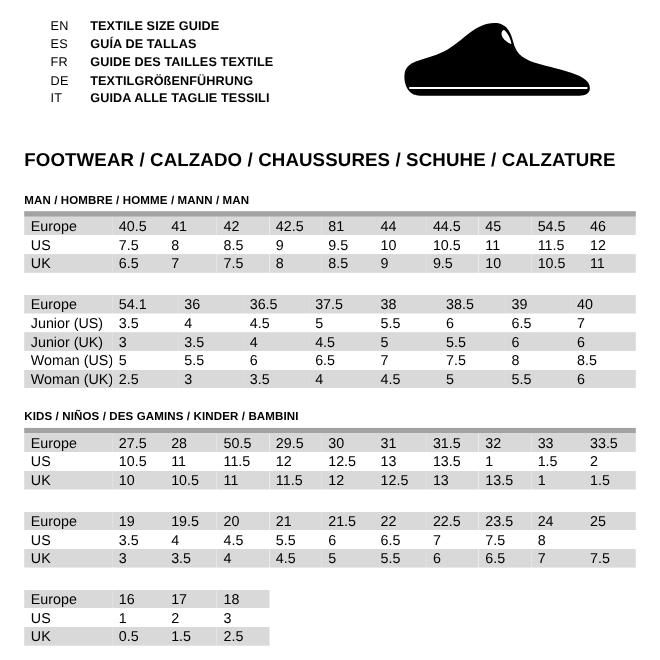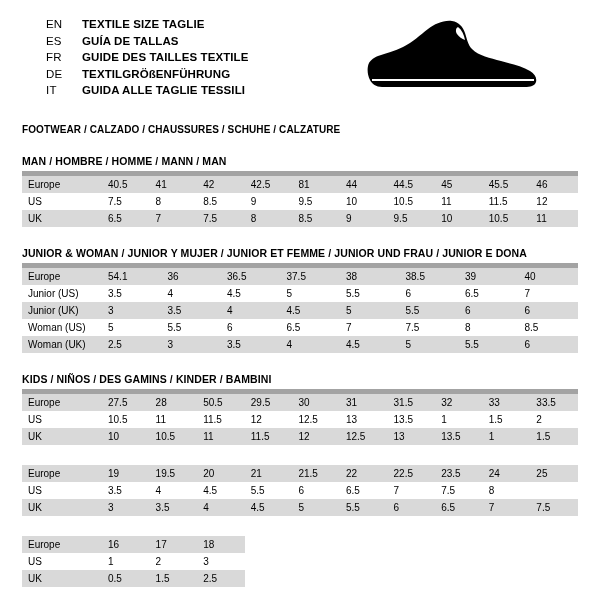--- a/index.html
+++ b/index.html
@@ -52,42 +52,42 @@
   }
   .shoe {
     position: absolute;
     top: 18px;
     right: 36px;
     width: 180px;
     height: 72px;
   }
 
   .section-title {
-    font-size: 10px;
+    font-size: 17px;
     font-weight: bold;
     letter-spacing: .1px;
-    margin-top: 16px;
+    margin-top: 28px;
   }
 
   
   .block {
     margin-top: 20px;
   }
   .block-head {
     font-size: 10.5px;
     font-weight: bold;
     padding-bottom: 4px;
     border-bottom: 5px solid #a3a3a3;
     letter-spacing: .1px;
   }
   table.size {
     width: 100%;
     border-collapse: collapse;
     table-layout: fixed;
-    font-size: 10px;
+    font-size: 13px;
   }
   table.size td {
     height: 17px;
     padding: 0 0 0 6px;
     vertical-align: middle;
     white-space: nowrap;
     overflow: hidden;
   }
   table.size tr.shaded td {
     background: #d9d9d9;
@@ -101,21 +101,21 @@
 </style>
 </head>
 <body>
 
 <div class="page">
 
   <div class="header">
     <div class="lang-rows">
       <div class="lang-row">
         <span class="lang-code">EN</span>
-        <span class="lang-title">TEXTILE SIZE TAGLIE</span>
+        <span class="lang-title">TEXTILE SIZE GUIDE</span>
       </div>
       <div class="lang-row">
         <span class="lang-code">ES</span>
         <span class="lang-title">GUÍA DE TALLAS</span>
       </div>
       <div class="lang-row">
         <span class="lang-code">FR</span>
         <span class="lang-title">GUIDE DES TAILLES TEXTILE</span>
       </div>
       <div class="lang-row">
@@ -144,21 +144,21 @@
           <tr class="shaded">
         <td class="label">Europe</td>
         <td>40.5</td>
         <td>41</td>
         <td>42</td>
         <td>42.5</td>
         <td>81</td>
         <td>44</td>
         <td>44.5</td>
         <td>45</td>
-        <td>45.5</td>
+        <td>54.5</td>
         <td>46</td>
       </tr>
       <tr>
         <td class="label">US</td>
         <td>7.5</td>
         <td>8</td>
         <td>8.5</td>
         <td>9</td>
         <td>9.5</td>
         <td>10</td>
@@ -178,21 +178,20 @@
         <td>9.5</td>
         <td>10</td>
         <td>10.5</td>
         <td>11</td>
       </tr>
     </tbody>
       </table>
   </div>
 
   <div class="block">
-    <div class="block-head">JUNIOR &amp; WOMAN / JUNIOR Y MUJER / JUNIOR ET FEMME / JUNIOR UND FRAU / JUNIOR E DONA</div>
     <table class="size">
       <tbody>
           <tr class="shaded">
         <td class="label">Europe</td>
         <td>54.1</td>
         <td>36</td>
         <td>36.5</td>
         <td>37.5</td>
         <td>38</td>
         <td>38.5</td>

